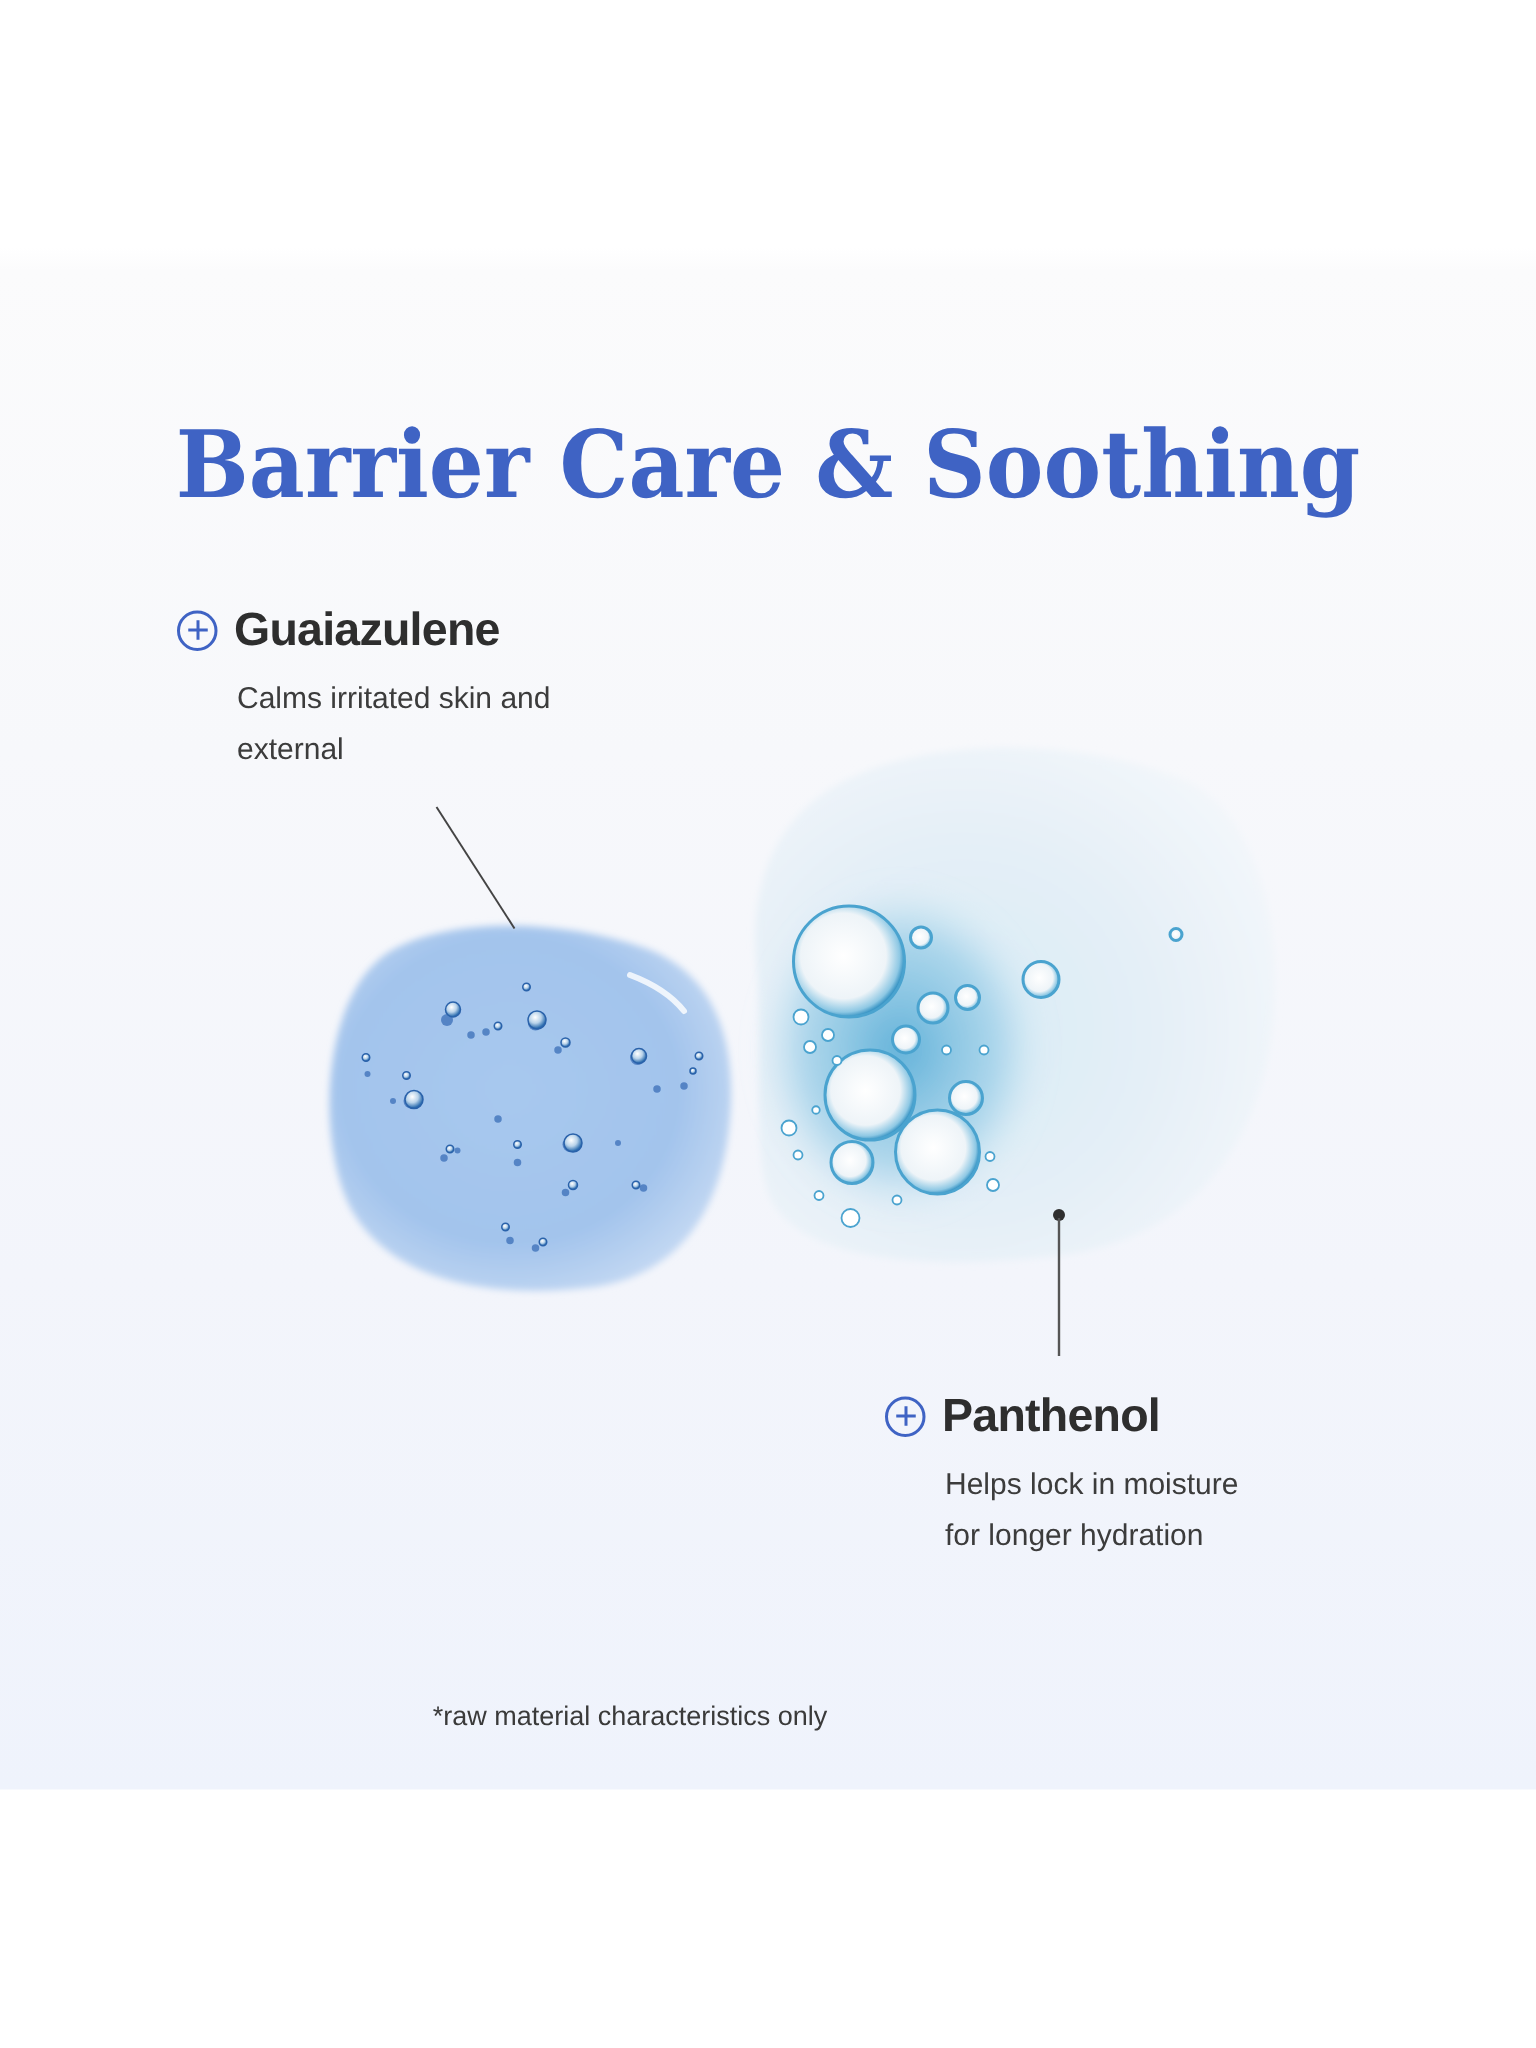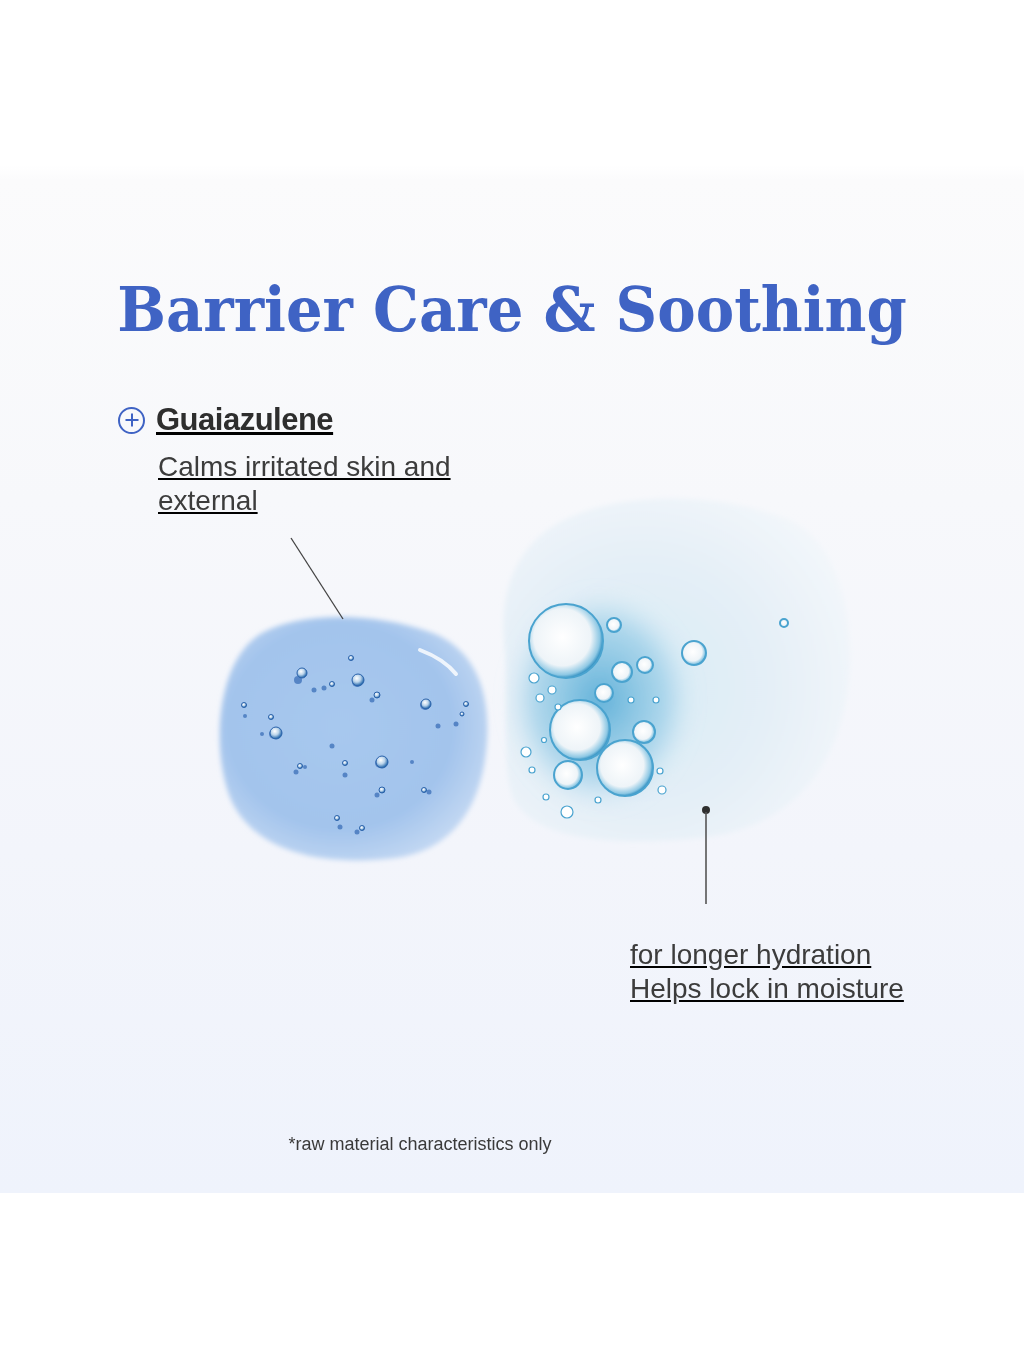--- a/index.html
+++ b/index.html
@@ -12,33 +12,33 @@
     position: absolute; left: 0; top: 0; width: 1024px; height: 1193px;
     background: linear-gradient(180deg, #ffffff 0px, #ffffff 165px, #fbfbfc 180px, #f7f8fb 500px, #f3f5fb 850px, #eff3fc 1193px);
   }
   .title {
     position: absolute; left: 0; top: 228px; width: 1024px; text-align: center;
     font-family: "DejaVu Serif", "Liberation Serif", serif;
     font-weight: bold; font-size: 62px; letter-spacing: 0px;
     color: #3f63c4; line-height: 80px;
     transform: scaleX(0.93); transform-origin: center;
   }
-  .ingredient { position: absolute; text-decoration: underline; }
+  .ingredient { position: absolute; }
   .ing-head { display: flex; align-items: center; }
   .plus-icon {
     width: 27px; height: 27px; border: 2px solid #3f63c4; border-radius: 50%;
     box-sizing: border-box; position: relative; margin-right: 11px; flex: none;
   }
   .plus-icon::before, .plus-icon::after {
     content: ""; position: absolute; background: #3f63c4; left: 50%; top: 50%;
   }
   .plus-icon::before { width: 13px; height: 2px; transform: translate(-50%, -50%); }
   .plus-icon::after { width: 2px; height: 13px; transform: translate(-50%, -50%); }
   .ing-name { font-weight: bold; font-size: 31px; color: #2e2e2e; letter-spacing: -0.5px; }
-  .ing-desc { font-size: 28px; color: #3c3c3c; line-height: 33.5px; margin-left: 40px; margin-top: 12px; }
+  .ing-desc { font-size: 20px; color: #3c3c3c; line-height: 33.5px; margin-left: 40px; margin-top: 12px; }
   .ing1 { left: 118px; top: 402px; }
   .ing2 { left: 590px; top: 926px; }
 
   .footnote {
     position: absolute; left: 0; top: 1134px; width: 840px; text-align: center;
     font-size: 18px; color: #3a3a3a;
   }
   svg.art { position: absolute; left: 0; top: 0; }
 </style>
 </head>
@@ -176,19 +176,23 @@
     <span class="plus-icon"></span>
     <span class="ing-name">Guaiazulene</span>
   </div>
   <div class="ing-desc">
     <div>Calms irritated skin and</div>
     <div>external</div>
   </div>
 </div>
 
 <div class="ingredient ing2">
+  <div class="ing-head">
+    <span class="plus-icon"></span>
+    <span class="ing-name">Panthenol</span>
+  </div>
   <div class="ing-desc">
+    <div>Helps lock in moisture</div>
     <div>for longer hydration</div>
-    <div>Helps lock in moisture</div>
   </div>
 </div>
 
 <div class="footnote">*raw material characteristics only</div>
 
 </body></html>

